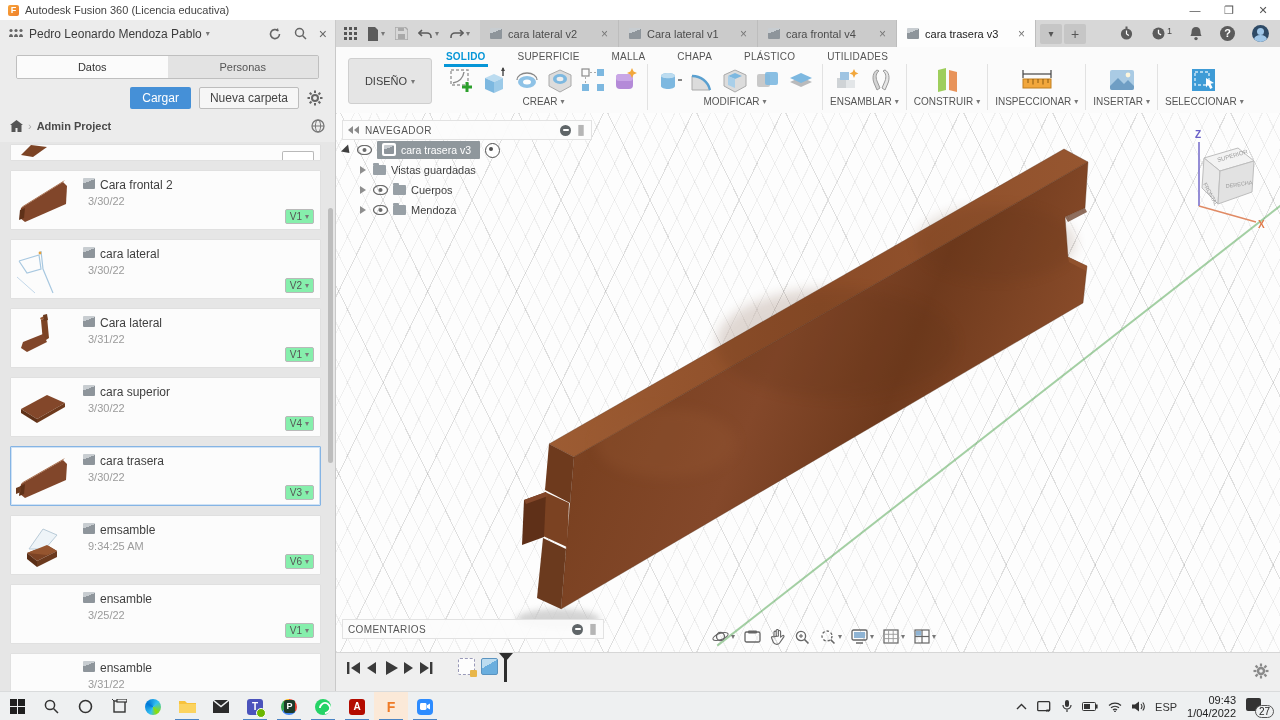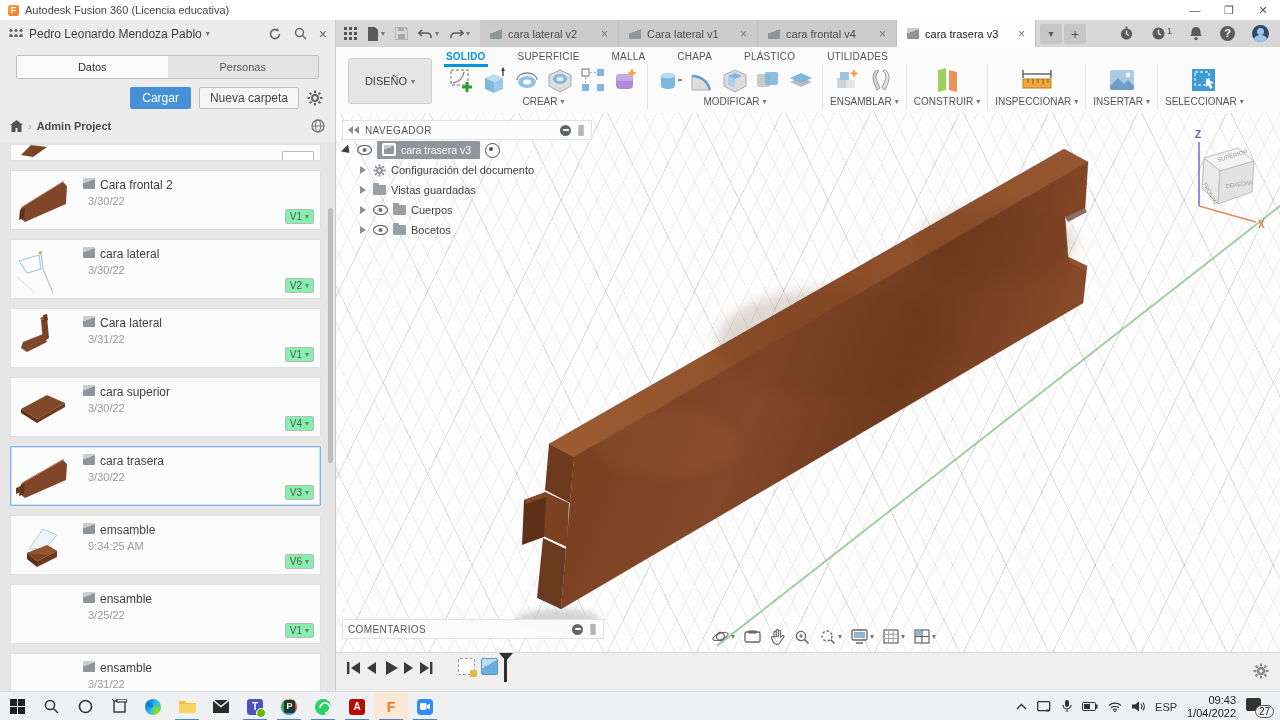--- a/index.html
+++ b/index.html
@@ -696,39 +696,20 @@
                     <span class="cubeic" style="width:10px;height:9px"></span>
                   </span>
                 <span>cara trasera v3</span>
               </span>
               <span class="target"></span>
             </div>
             <div class="trow" style="padding-left:16px">
               <span class="tw">
                   <span class="tri-outline"></span>
                 </span>
-              <svg width="13" height="13" viewBox="0 0 16 16">
-                  <circle cx="8" cy="8" r="3" fill="none" stroke="#8d9398" stroke-width="2.6"></circle>
-                  <g stroke="#8d9398" stroke-width="2.4">
-                    <line x1="8" y1="0.5" x2="8" y2="3.4"></line>
-                    <line x1="8" y1="12.6" x2="8" y2="15.5"></line>
-                    <line x1="0.5" y1="8" x2="3.4" y2="8"></line>
-                    <line x1="12.6" y1="8" x2="15.5" y2="8"></line>
-                    <line x1="2.6" y1="2.6" x2="4.7" y2="4.7"></line>
-                    <line x1="11.3" y1="11.3" x2="13.4" y2="13.4"></line>
-                    <line x1="13.4" y1="2.6" x2="11.3" y2="4.7"></line>
-                    <line x1="4.7" y1="11.3" x2="2.6" y2="13.4"></line>
-                  </g>
-                </svg>
-              <span>Configuración del documento</span>
-            </div>
-            <div class="trow" style="padding-left:16px">
-              <span class="tw">
-                  <span class="tri-outline"></span>
-                </span>
               <span class="foldic"></span>
               <span>Vistas guardadas</span>
             </div>
             <div class="trow" style="padding-left:16px">
               <span class="tw">
                   <span class="tri-outline"></span>
                 </span>
               <svg width="15" height="10" viewBox="0 0 15 10">
                   <ellipse cx="7.5" cy="5" rx="7" ry="4.6" fill="none" stroke="#6d6d6d" stroke-width="1.3"></ellipse>
                   <circle cx="7.5" cy="5" r="2" fill="#6d6d6d"></circle>
@@ -738,21 +719,21 @@
             </div>
             <div class="trow" style="padding-left:16px">
               <span class="tw">
                   <span class="tri-outline"></span>
                 </span>
               <svg width="15" height="10" viewBox="0 0 15 10">
                   <ellipse cx="7.5" cy="5" rx="7" ry="4.6" fill="none" stroke="#6d6d6d" stroke-width="1.3"></ellipse>
                   <circle cx="7.5" cy="5" r="2" fill="#6d6d6d"></circle>
                 </svg>
               <span class="foldic"></span>
-              <span>Bocetos</span>
+              <span>Mendoza</span>
             </div>
           </div>
         </div>
 
         <div class="comm">
           <span>COMENTARIOS</span>
           <span class="dotbtn"></span>
           <span class="grip">▐▌</span>
         </div>
 

